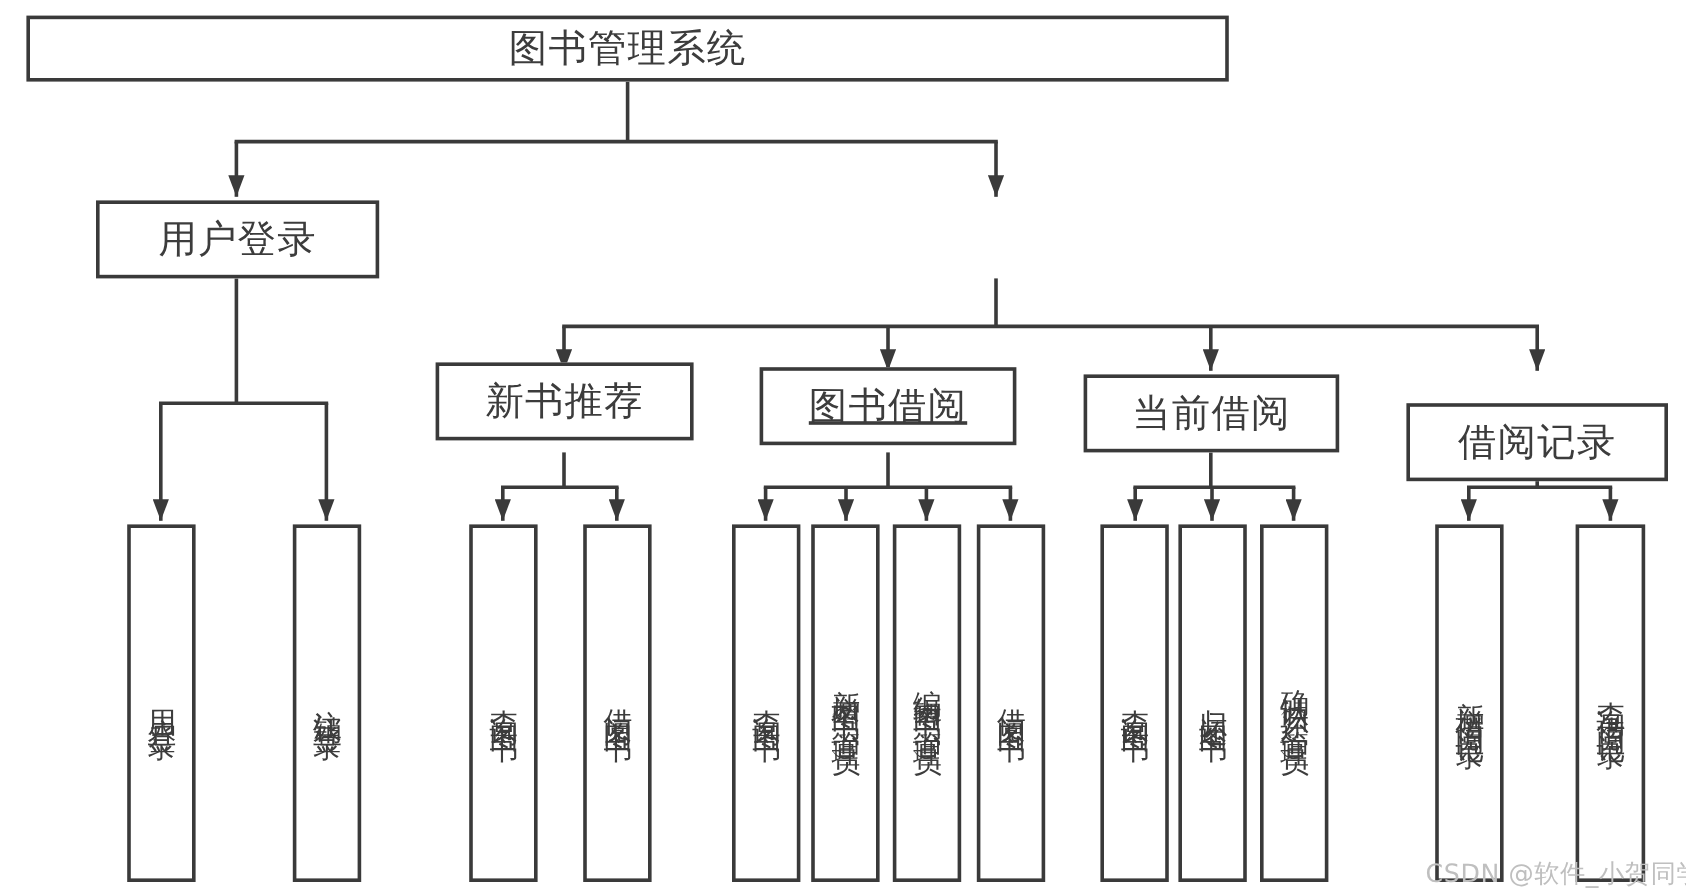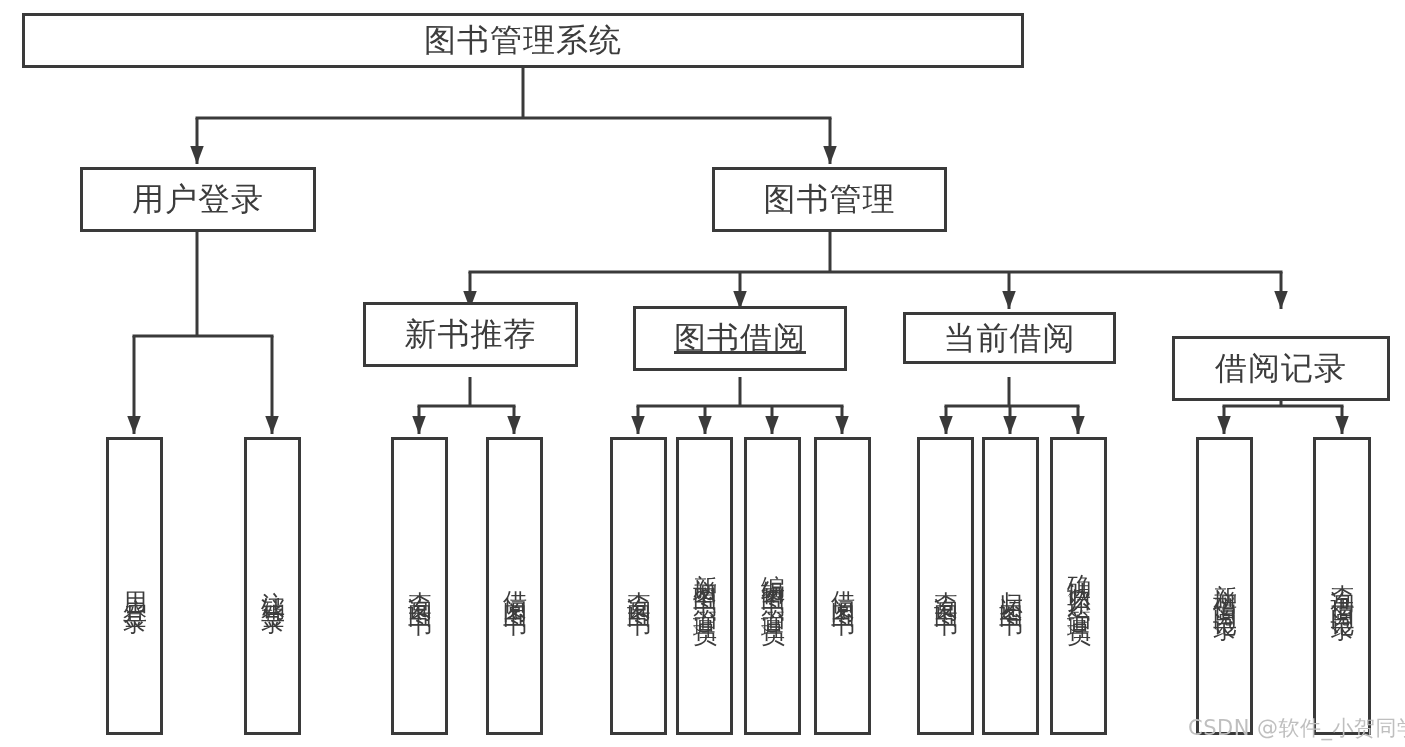--- a/index.html
+++ b/index.html
@@ -100,25 +100,24 @@
       <line x1="1281" y1="377" x2="1281" y2="406"></line>
       <line x1="1224" y1="406" x2="1342" y2="406" stroke-linecap="square"></line>
       <line x1="1224" y1="406" x2="1224" y2="434" marker-end="url(#arrow)"></line>
       <line x1="1342" y1="406" x2="1342" y2="434" marker-end="url(#arrow)"></line>
     </g>
   </svg>
 
   <div class="node" style="left:22px;top:13px;width:1002px;height:55px;">图书管理系统</div>
 
   <div class="node" style="left:80px;top:167px;width:236px;height:65px;">用户登录</div>
-  <div class="node" style="left:712px;top:167px;width:235px;height:65px;">图书管理</div>
 
   <div class="node" style="left:363px;top:302px;width:215px;height:65px;">新书推荐</div>
   <div class="node" style="left:633px;top:306px;width:214px;height:65px;text-decoration:underline;">图书借阅</div>
-  <div class="node" style="left:903px;top:312px;width:213px;height:52px;">当前借阅</div>
+  <div class="node" style="left:903px;top:312px;width:213px;height:65px;">当前借阅</div>
   <div class="node" style="left:1172px;top:312px;width:218px;height:65px;margin-top:24px;">借阅记录</div>
 
   <div class="node tall" style="left:106px;top:437px;width:57px;height:298px;">用户登录</div>
   <div class="node tall" style="left:244px;top:437px;width:57px;height:298px;">注销登录</div>
 
   <div class="node tall" style="left:391px;top:437px;width:57px;height:298px;">查询图书</div>
   <div class="node tall" style="left:486px;top:437px;width:57px;height:298px;">借阅图书</div>
 
   <div class="node tall" style="left:610px;top:437px;width:57px;height:298px;">查询图书</div>
   <div class="node tall" style="left:676px;top:437px;width:57px;height:298px;">新增图书（管理员）</div>

